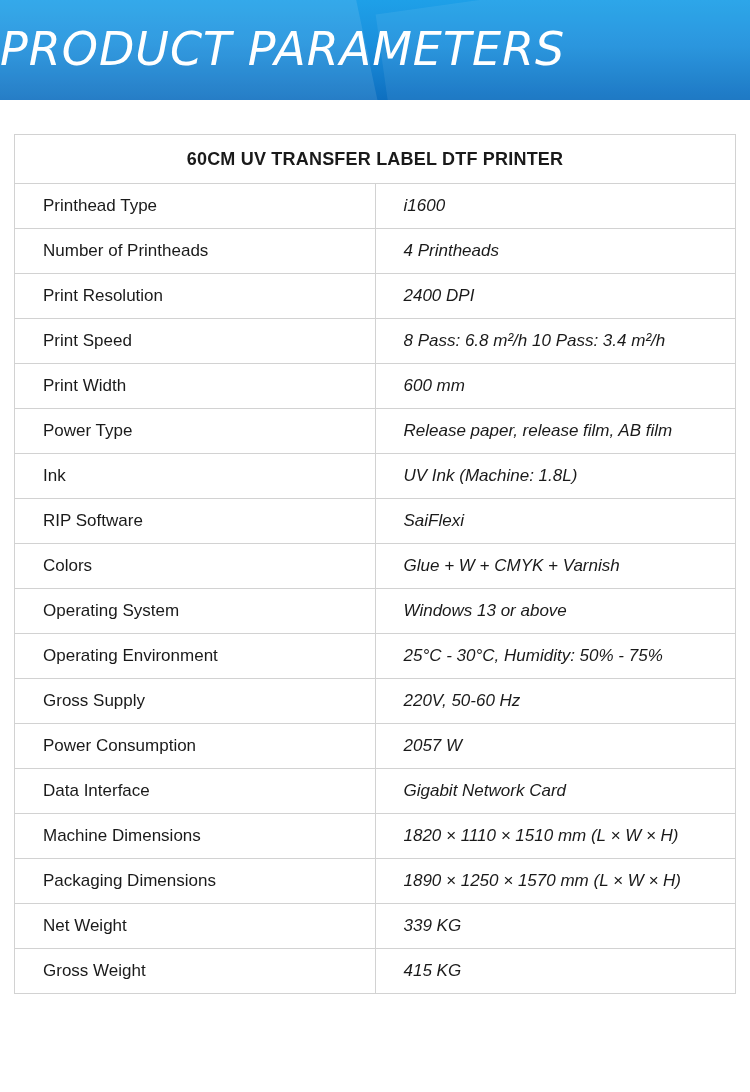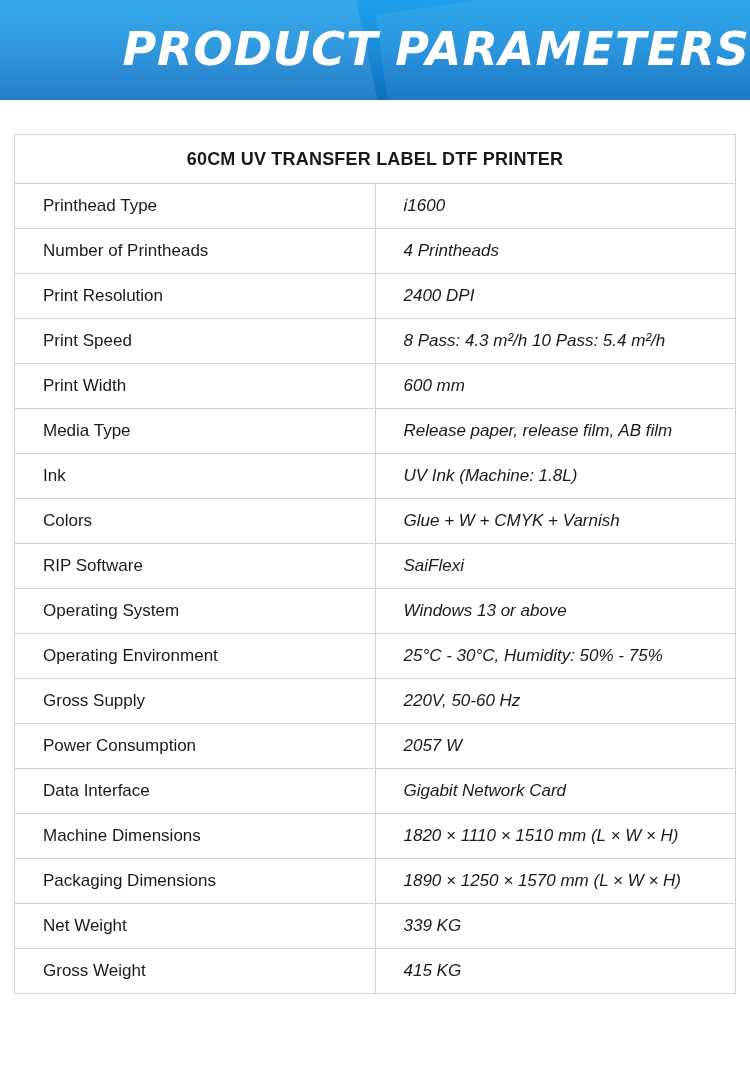--- a/index.html
+++ b/index.html
@@ -45,25 +45,25 @@
     width: 480px;
     height: 240px;
     background: rgba(255,255,255,0.07);
     transform: rotate(-8deg);
   }
   .banner-title {
     position: absolute;
     left: 0;
     right: 0;
     top: 18px;
-    text-align: right;
+    text-align: left;
     color: #ffffff;
     font-family: "DejaVu Sans", sans-serif;
     font-size: 46px;
-    font-weight: bold;
+    font-weight: normal;
     font-style: italic;
     letter-spacing: 1px;
     line-height: 62px;
     white-space: nowrap;
     z-index: 2;
   }
   
   .table-wrap {
     padding: 34px 14px 0 14px;
     box-sizing: border-box;
@@ -121,41 +121,41 @@
         <tr>
           <td class="key">Number of Printheads</td>
           <td class="val">4 Printheads</td>
         </tr>
         <tr>
           <td class="key">Print Resolution</td>
           <td class="val">2400 DPI</td>
         </tr>
         <tr>
           <td class="key">Print Speed</td>
-          <td class="val">8 Pass: 4.3 m²/h  10 Pass: 5.4 m²/h</td>
+          <td class="val">8 Pass: 6.8 m²/h  10 Pass: 3.4 m²/h</td>
         </tr>
         <tr>
           <td class="key">Print Width</td>
           <td class="val">600 mm</td>
         </tr>
         <tr>
-          <td class="key">Media Type</td>
+          <td class="key">Power Type</td>
           <td class="val"> Release paper, release film, AB film</td>
         </tr>
         <tr>
           <td class="key">Ink</td>
           <td class="val">UV Ink (Machine: 1.8L)</td>
         </tr>
         <tr>
+          <td class="key">RIP Software</td>
+          <td class="val">SaiFlexi</td>
+        </tr>
+        <tr>
           <td class="key">Colors</td>
           <td class="val">Glue + W + CMYK + Varnish</td>
-        </tr>
-        <tr>
-          <td class="key">RIP Software</td>
-          <td class="val">SaiFlexi</td>
         </tr>
         <tr>
           <td class="key">Operating System</td>
           <td class="val">Windows 13 or above</td>
         </tr>
         <tr>
           <td class="key">Operating Environment</td>
           <td class="val">25°C - 30°C, Humidity: 50% - 75%</td>
         </tr>
         <tr>

